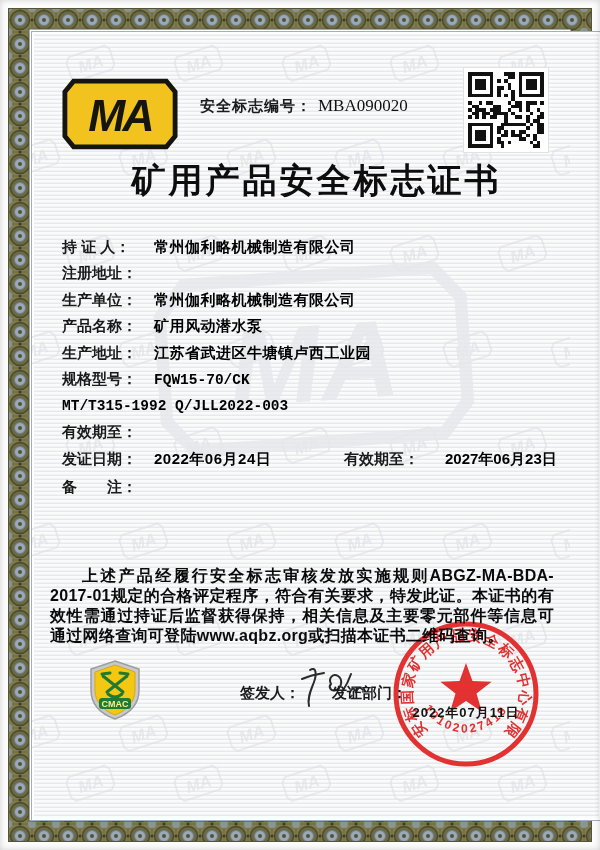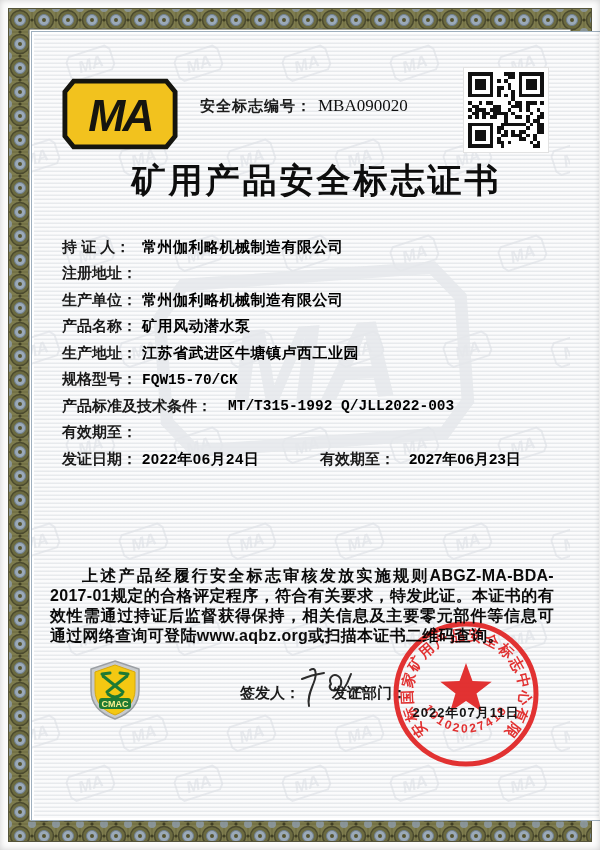--- a/index.html
+++ b/index.html
@@ -30,21 +30,21 @@
   .sn-value{font-family:"Liberation Serif","DejaVu Serif",serif;font-size:17px;color:#111;margin-left:6px;}
   .qr-box{position:absolute;left:432px;top:36px;width:84px;height:84px;background:#fff;box-shadow:0 0 0 1px #e2e2e2;}
   .qr-box svg{position:absolute;left:4px;top:4px;}
 
   .title{
     position:absolute;left:0;right:0;top:126px;text-align:center;
     font-size:34px;font-weight:900;color:#0d0d0d;letter-spacing:3px;
   }
 
   .fields{position:absolute;left:30px;right:26px;top:202px;}
-  .frow{display:flex;align-items:center;height:26.5px;}
+  .frow{display:flex;align-items:center;height:26.5px;gap:12px;}
   .flabel{width:80px;flex:0 0 80px;font-size:15px;font-weight:700;color:#1a1a1a;white-space:nowrap;}
   .flabel.wide{width:166px;flex:0 0 166px;}
   .fvalue{font-size:15px;font-weight:700;color:#000;letter-spacing:.5px;white-space:nowrap;}
   .fvalue.mono{font-family:"Liberation Mono","DejaVu Sans Mono",monospace;font-size:14.5px;letter-spacing:0;}
   .drow .fvalue{width:150px;}
   .dlabel2{font-size:15px;font-weight:700;color:#1a1a1a;margin-left:28px;}
   .dvalue2{font-size:15px;font-weight:700;color:#000;margin-left:14px;}
 
   .statement{
     position:absolute;left:18px;width:504px;top:534px;
@@ -401,31 +401,34 @@
         </div>
       <div class="frow">
           <span class="flabel">生产地址：</span>
           <span class="fvalue">江苏省武进区牛塘镇卢西工业园</span>
         </div>
       <div class="frow">
           <span class="flabel">规格型号：</span>
           <span class="fvalue mono">FQW15-70/CK</span>
         </div>
       <div class="frow">
-          <span class="flabel wide">产品标准及技术条件：</span>
           <span class="fvalue mono">MT/T315-1992 Q/JLL2022-003</span>
         </div>
       <div class="frow">
           <span class="flabel">有效期至：</span>
         </div>
       <div class="frow drow" style="">
         <span class="flabel">发证日期：</span>
           <span class="fvalue">2022年06月24日</span>
           <span class="dlabel2">有效期至：</span>
           <span class="dvalue2">2027年06月23日</span>
+      </div>
+      <div class="frow" style="margin-top:2px">
+        <span class="flabel">备　　注：</span>
+          <span class="fvalue"></span>
       </div>
     </div>
 
     <div class="statement">上述产品经履行安全标志审核发放实施规则ABGZ-MA-BDA-2017-01规定的合格评定程序，符合有关要求，特发此证。本证书的有效性需通过持证后监督获得保持，相关信息及主要零元部件等信息可通过网络查询可登陆www.aqbz.org或扫描本证书二维码查询。</div>
 
     <svg class="cmac" width="54" height="60" viewBox="0 0 54 60">
       <path d="M27 1 L51 9 V30 C51 45 41 54 27 59 C13 54 3 45 3 30 V9 Z" fill="#c7cacd" stroke="#9a9ea3" stroke-width="1.5"></path>
       <path d="M27 5 L47 12 V30 C47 42.5 38.5 50.5 27 55 C15.5 50.5 7 42.5 7 30 V12 Z" fill="#f4c812" stroke="#d8a90c" stroke-width="1"></path>
       <g stroke="#1f7a33" stroke-width="3" stroke-linecap="round" fill="none">
         <path d="M15 16 L35 32"></path>

